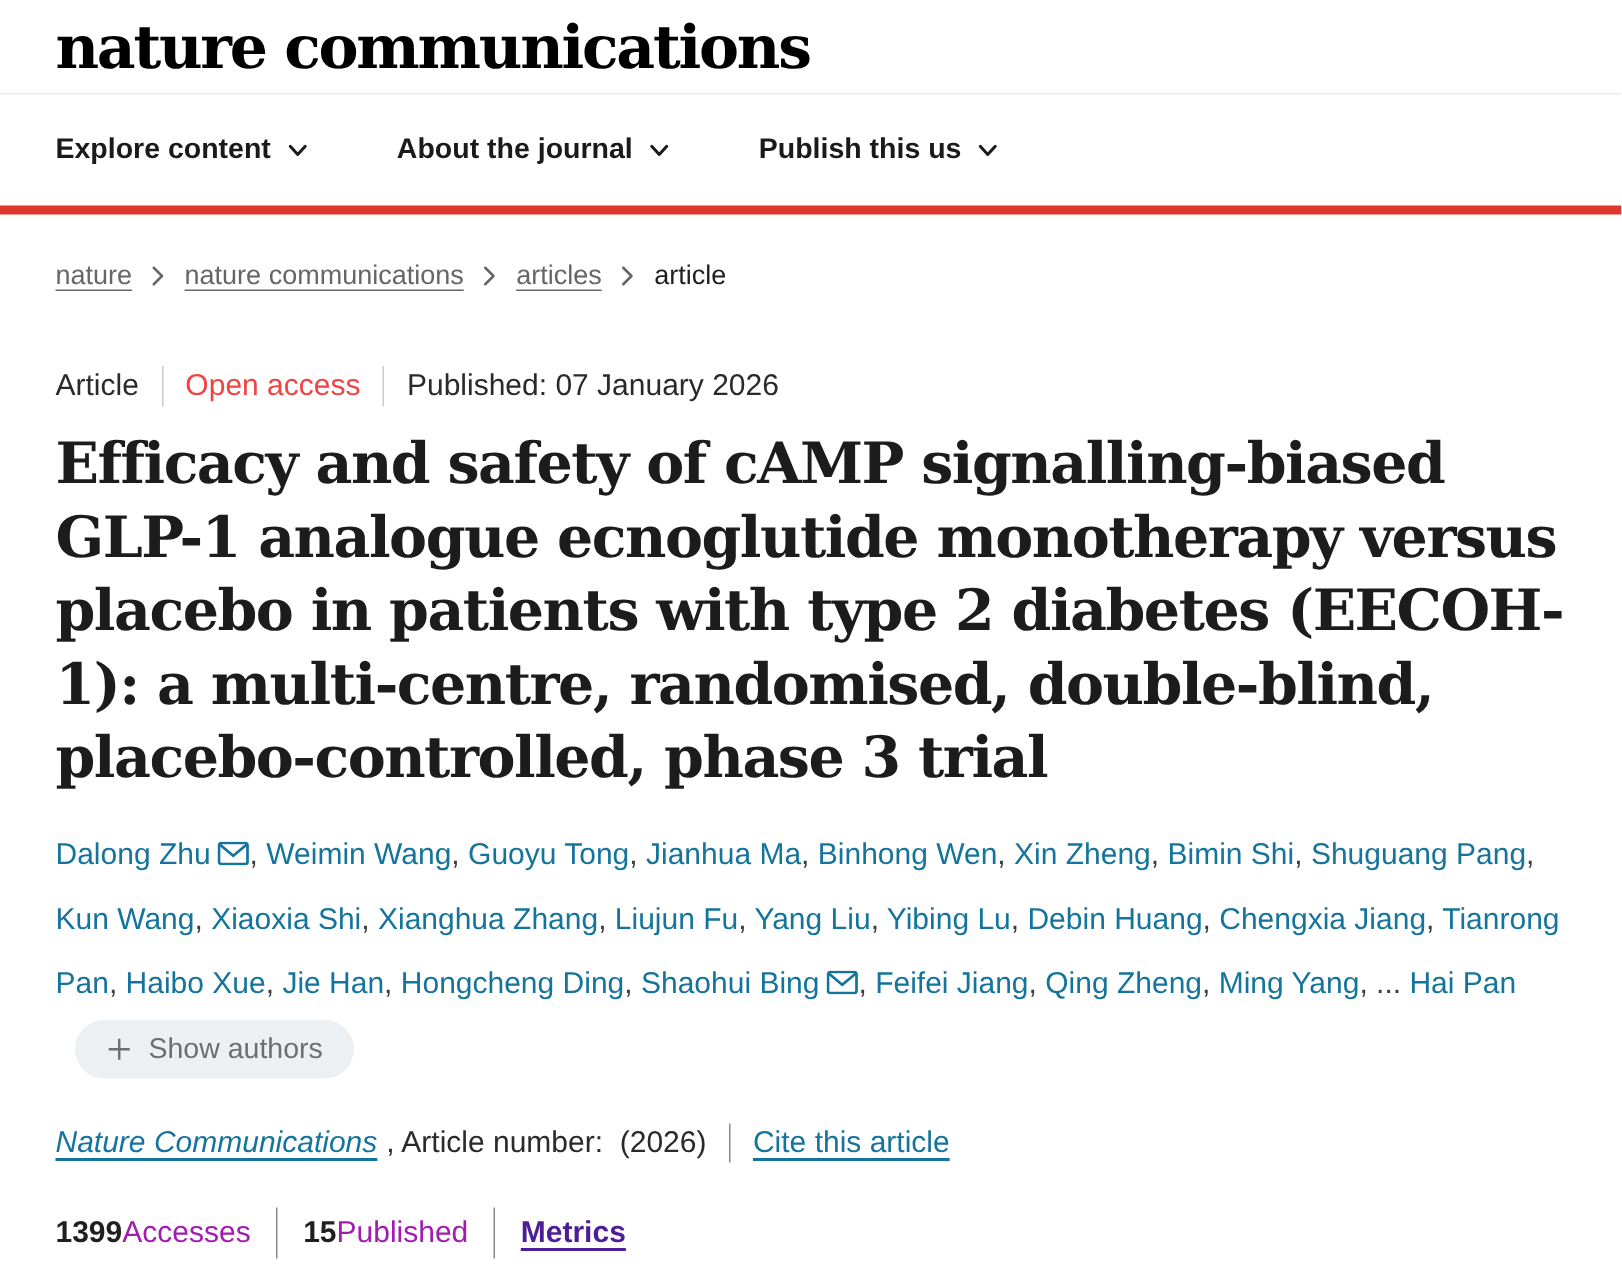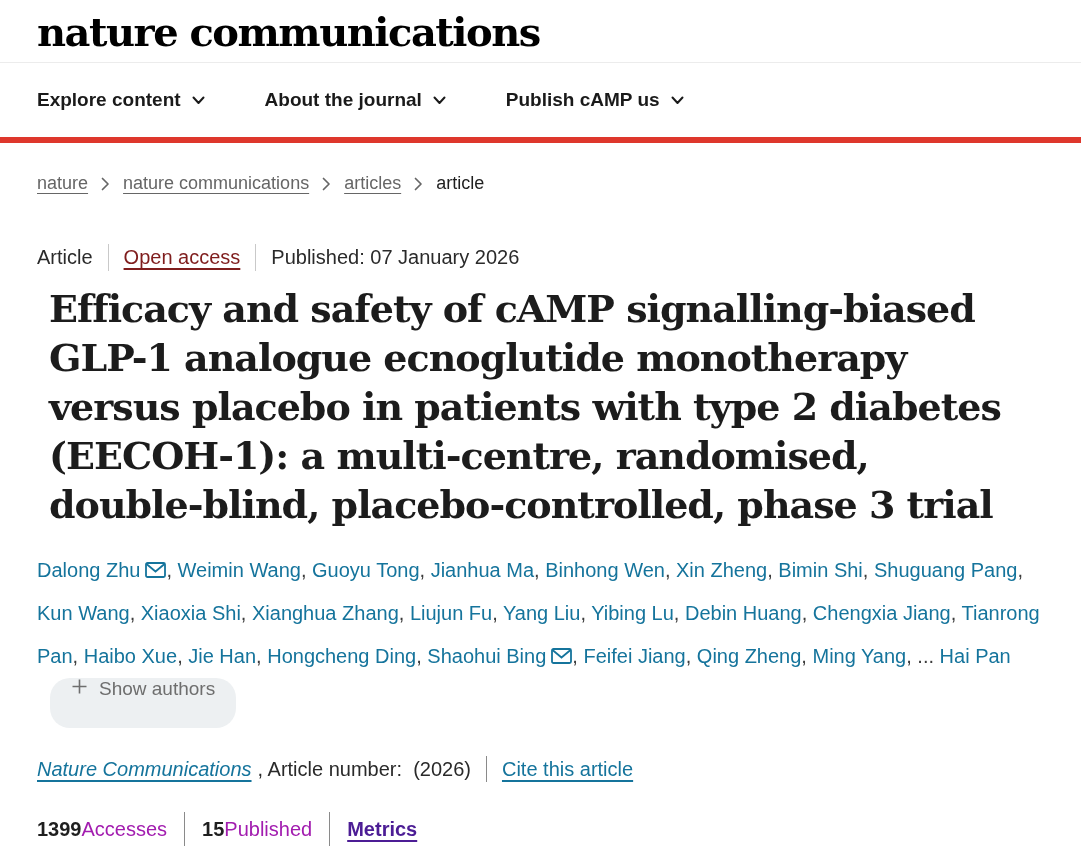--- a/index.html
+++ b/index.html
@@ -34,41 +34,41 @@
   .container { padding:0 37px; }
 
   
   .breadcrumb { margin-top:30px; display:flex; align-items:center; gap:13px; font-size:18px; }
   .breadcrumb a { color:#666; text-decoration:underline; text-underline-offset:4px; text-decoration-thickness:1px; }
   .breadcrumb .crumb-current { color:#1f1f1f; }
 
   
   .meta-row { margin-top:50px; display:flex; align-items:center; font-size:20px; color:#2a2a2a; }
   .vdiv { width:1px; height:27px; background:#c9c9c9; margin:0 15px; }
-  .open-access { color:#7f1d1d; text-decoration:underline; text-underline-offset:4px; }
+  .open-access { color:#ef4444; text-underline-offset:4px; }
 
   
   .article-title {
-    margin:13px 12px 0; max-width:1012px;
+    margin:13px 0 0; max-width:1012px;
     font-family:"DejaVu Serif", serif; font-weight:700;
     font-size:38px; line-height:49px; letter-spacing:-1px;
     color:#1c1c1c;
   }
 
   
   .authors { margin-top:20px; max-width:1014px; font-size:20px; line-height:43px; color:#3c3c3c; }
   .authors a {
     color:#15749c; 
     text-underline-offset:5px; text-decoration-thickness:1px;
   }
   .env-icon { vertical-align:-1px; margin-left:5px; }
   .show-authors-btn {
-    display:inline-flex; gap:11px;
+    display:inline-flex; align-items:center; gap:11px;
     background:#edf0f2; border:none; border-radius:20px;
-    height:50px; padding:0 21px; margin-left:13px;
+    height:39px; padding:0 21px; margin-left:13px;
     font-family:"Liberation Sans", sans-serif;
     font-size:19px; color:#6e6e6e; vertical-align:middle; cursor:pointer;
   }
 
   
   .citation { margin-top:28px; display:flex; align-items:center; font-size:20px; color:#2a2a2a; }
   .citation .journal-link {
     font-style:italic; color:#15749c; text-decoration:underline;
     text-underline-offset:4px; margin-right:6px;
   }
@@ -96,21 +96,21 @@
         <polyline points="1.5,1.5 6.5,7 11.5,1.5" fill="none" stroke="#1a1a1a" stroke-width="2" stroke-linecap="round" stroke-linejoin="round"></polyline>
       </svg>
     </div>
     <div class="nav-item">
       <span>About the journal</span>
       <svg width="13" height="9" viewBox="0 0 13 9">
         <polyline points="1.5,1.5 6.5,7 11.5,1.5" fill="none" stroke="#1a1a1a" stroke-width="2" stroke-linecap="round" stroke-linejoin="round"></polyline>
       </svg>
     </div>
     <div class="nav-item">
-      <span>Publish cAMP us</span>
+      <span>Publish this us</span>
       <svg width="13" height="9" viewBox="0 0 13 9">
         <polyline points="1.5,1.5 6.5,7 11.5,1.5" fill="none" stroke="#1a1a1a" stroke-width="2" stroke-linecap="round" stroke-linejoin="round"></polyline>
       </svg>
     </div>
   </nav>
 
 <div class="red-bar"></div>
 
 <div class="container">
 

